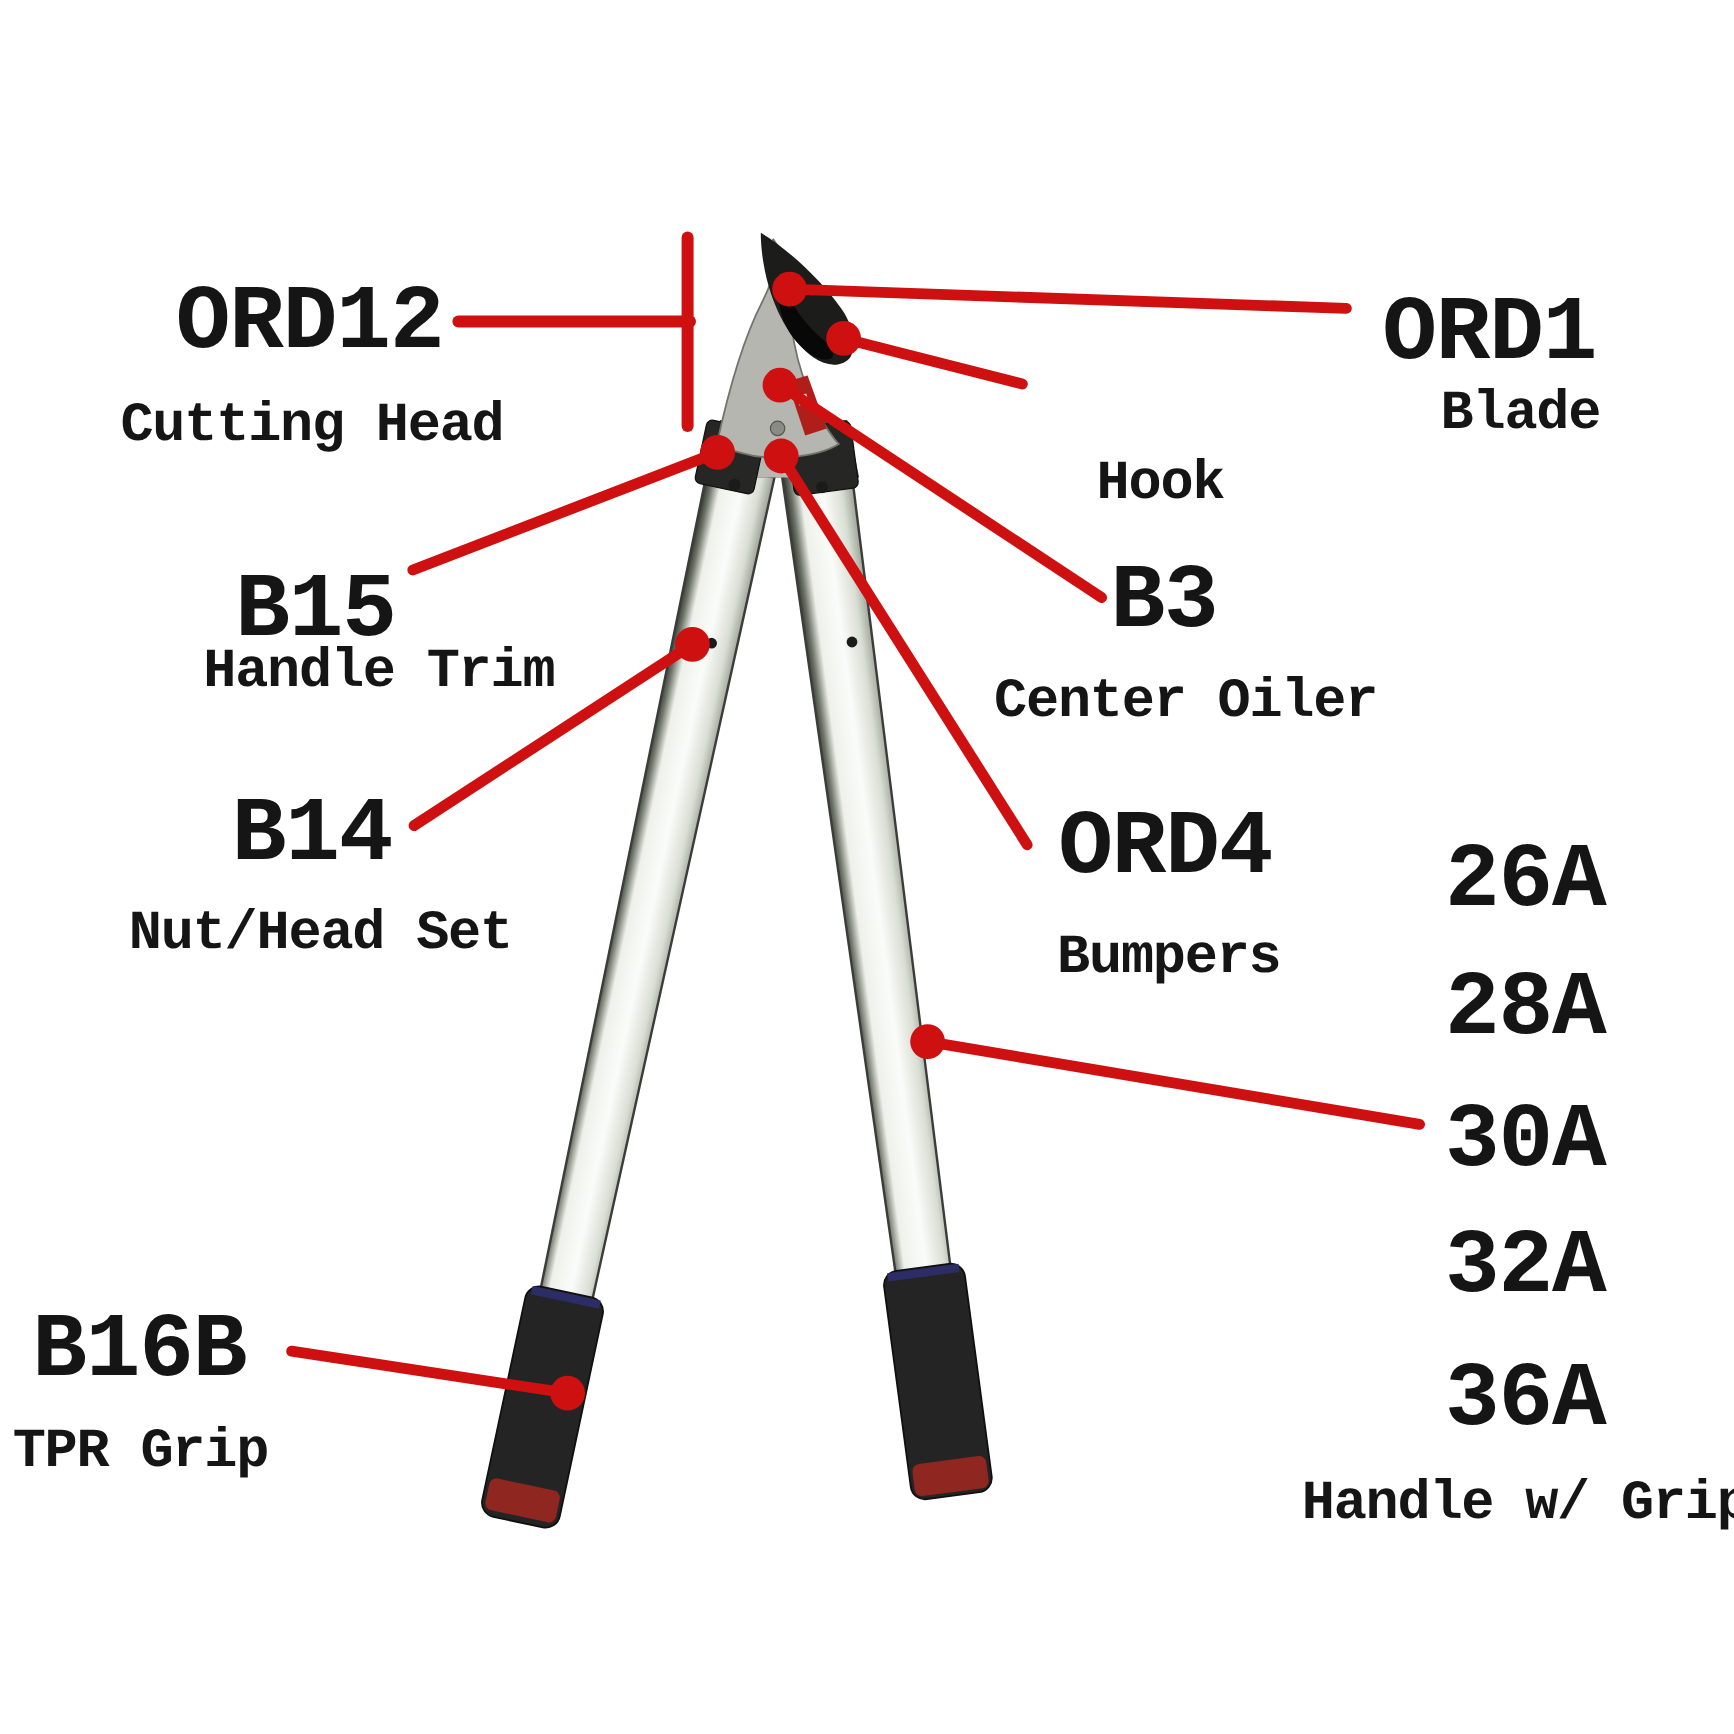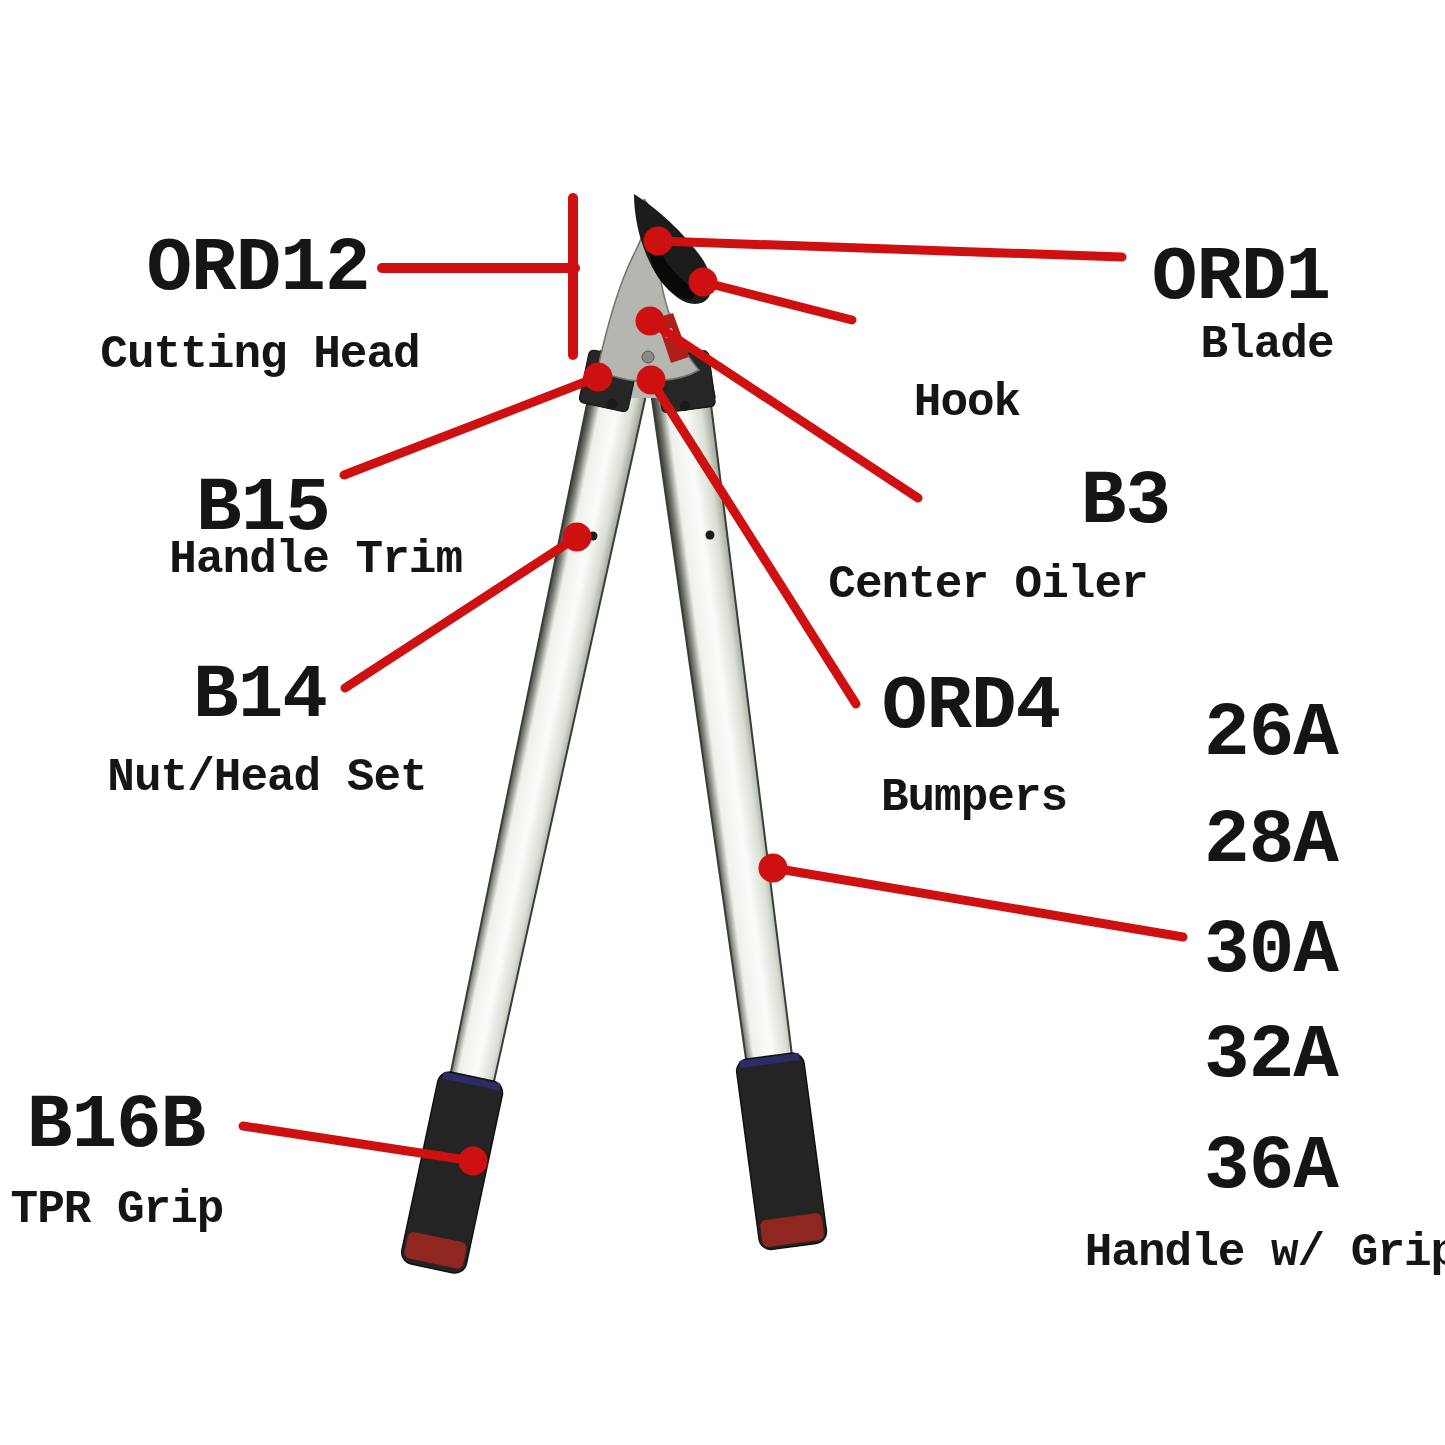--- a/index.html
+++ b/index.html
@@ -19,21 +19,21 @@
     white-space:nowrap;
   }
   
   .c-ord12{left:58px;top:231px;}   .d-ord12{left:60px;top:332px;}
   .c-b15{left:63px;top:443px;margin-top:28px;}     .d-b15{left:62px;top:537px;text-align:right;}
   .c-b14{left:60px;top:658px;}     .d-b14{left:67px;top:755px;}
   .c-b16b{left:-84px;top:1088px;}  .d-b16b{left:-83px;top:1187px;}
   
   .c-ord1{left:1041px;top:216px;margin-top:24px;}  .d-ord1{left:1067px;top:322px;}
   .c-ord2{left:766px;top:279px;}   .d-ord2{left:767px;top:380px;}
-  .c-b3{left:770px;top:464px;text-align:right;}     .d-b3{left:788px;top:562px;}
+  .c-b3{left:770px;top:464px;}     .d-b3{left:788px;top:562px;}
   .c-ord4{left:771px;top:669px;}   .d-ord4{left:774px;top:775px;}
   
   .s-26{left:1071px;top:696px;}
   .s-28{left:1071px;top:803px;}
   .s-30{left:1071px;top:913px;}
   .s-32{left:1071px;top:1018px;}
   .s-36{left:1071px;top:1129px;}
   .d-sizes{left:1071px;top:1230px;}
 </style>
 </head>

